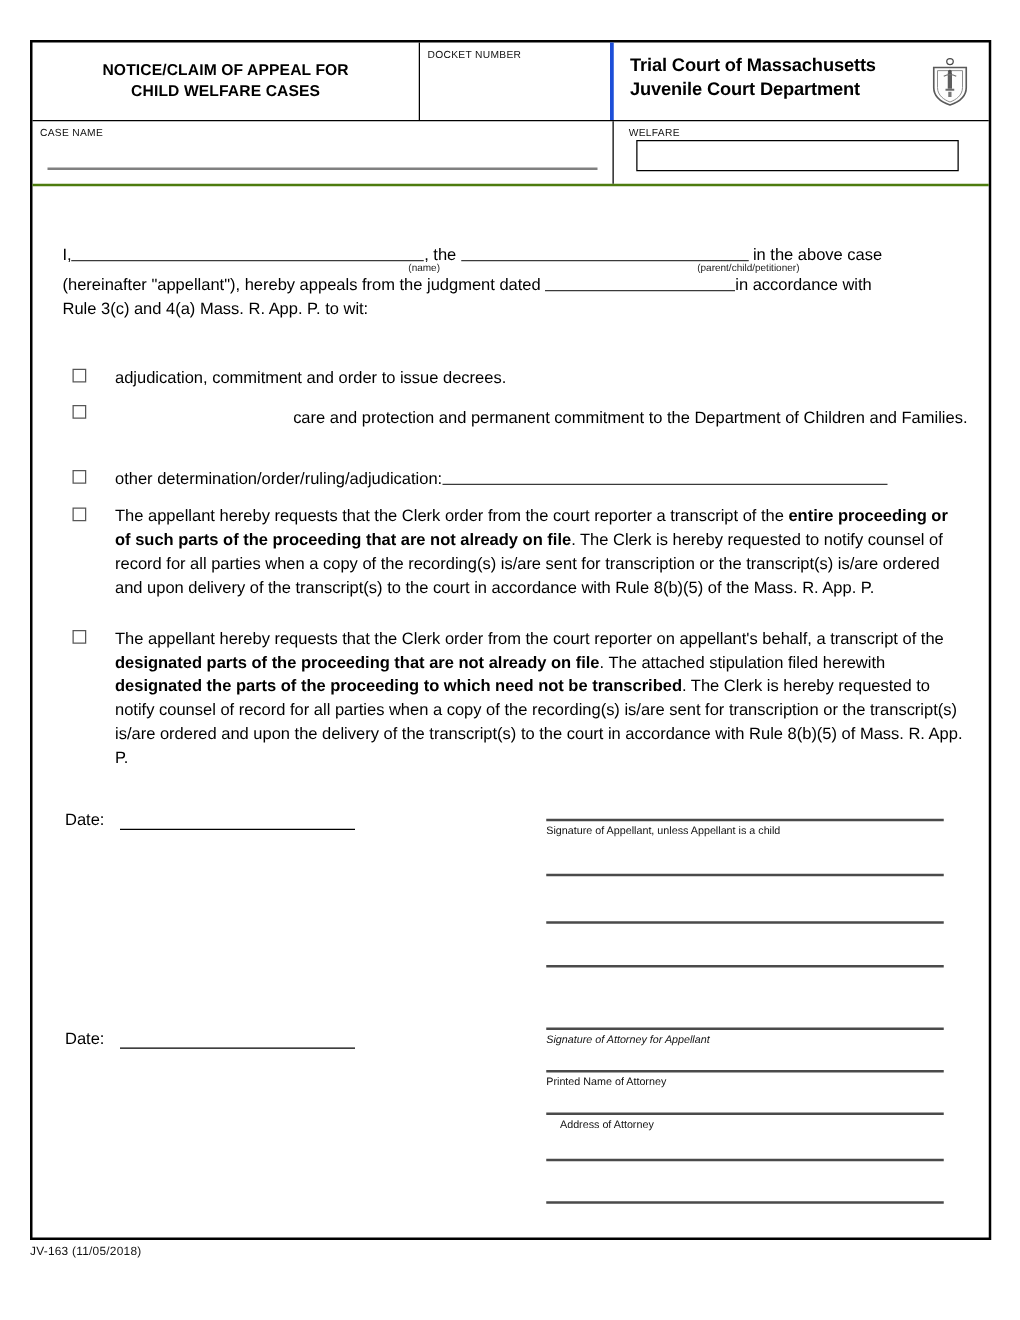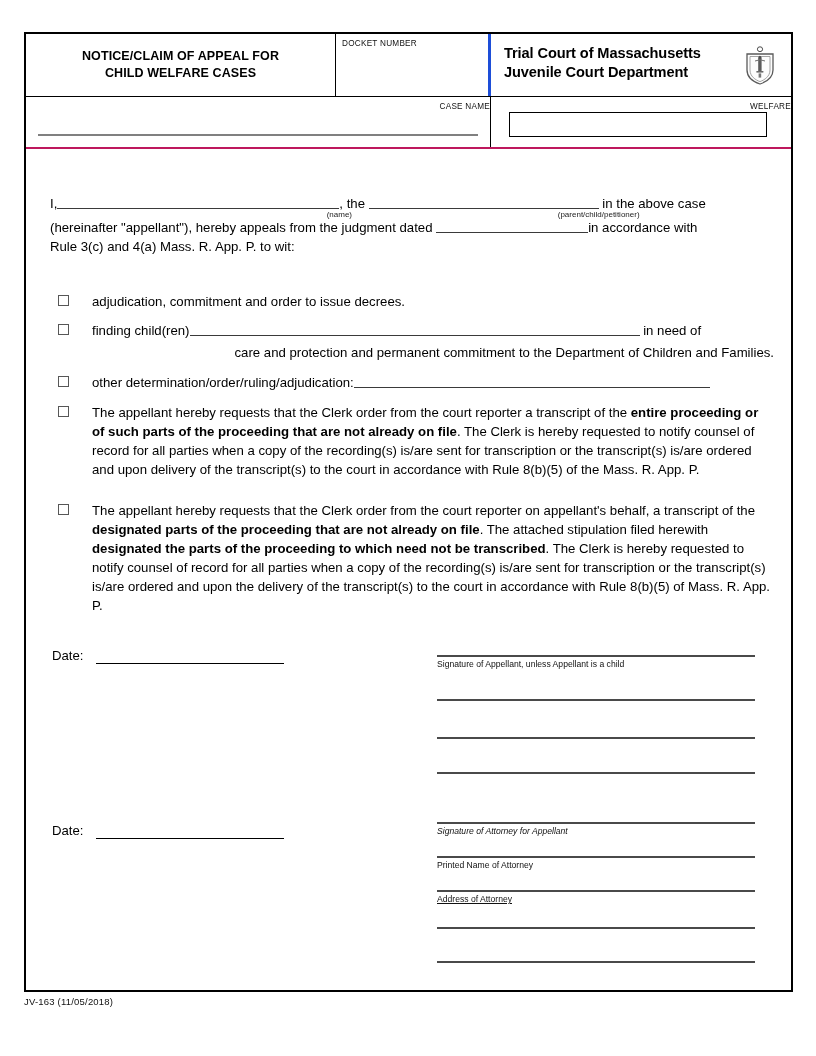--- a/index.html
+++ b/index.html
@@ -88,22 +88,21 @@
     height: 40px;
   }
 
   
   #idband {
     position: absolute;
     left: 0; top: 63px;
     width: 100%;
     height: 52px;
     box-sizing: border-box;
-    border-bottom: 2px solid #be185d;
-    text-align: right;
+    border-bottom: 2px solid #4d7c0f;
   }
   #casename-cell {
     position: absolute;
     left: 0; top: 0;
     width: 465px; height: 100%;
     box-sizing: border-box;
     border-right: 1px solid #000;
     padding: 4px 0 0 6px;
   }
   #casename-rule {
@@ -290,23 +289,20 @@
       </div>
     </div>
 
     <div class="cbrow" style="left:32px; top:143px; width:700px;">
       <span class="cbox"></span>
       <span class="cbtext">adjudication, commitment and order to issue decrees.</span>
     </div>
 
     <div class="cbrow" style="left:32px; top:172px; width:716px;">
       <span class="cbox"></span>
-      <span class="cbtext">
-        <span>finding child(ren)</span><span class="fillrule" style="width:450px;"></span>&nbsp;<span>in need of</span>
-      </span>
       <span class="cbtext" style="display:block;margin-left:21px;margin-top:3px;text-align:right;">care and protection and permanent commitment to the Department of Children and Families.</span>
     </div>
 
     <div class="cbrow" style="left:32px; top:224px; width:716px;">
       <span class="cbox"></span>
       <span class="cbtext">
         <span>other determination/order/ruling/adjudication:</span><span class="fillrule" style="width:356px;"></span>
       </span>
     </div>
 
@@ -334,21 +330,21 @@
     <div class="date-label" style="left:26px; top:672px;">Date:</div>
     <div class="date-rule" style="left:70px; top:689px; width:188px;"></div>
 
     <div class="sig-rule" style="left:411px; top:673px; width:318px;"></div>
     <div class="sig-caption" style="left:411px; top:677px;font-style:italic;">Signature of Attorney for Appellant</div>
 
     <div class="sig-rule" style="left:411px; top:707px; width:318px;"></div>
     <div class="sig-caption" style="left:411px; top:711px;">Printed Name of Attorney</div>
 
     <div class="sig-rule" style="left:411px; top:741px; width:318px;"></div>
-    <div class="sig-caption" style="left:411px; top:745px;text-decoration:underline;">Address of Attorney</div>
+    <div class="sig-caption" style="left:422px; top:745px;">Address of Attorney</div>
 
     <div class="sig-rule" style="left:411px; top:778px; width:318px;"></div>
     <div class="sig-rule" style="left:411px; top:812px; width:318px;"></div>
 
   </div>
 </div>
 
 <div id="footer-code">JV-163 (11/05/2018)</div>
 
 </body></html>

